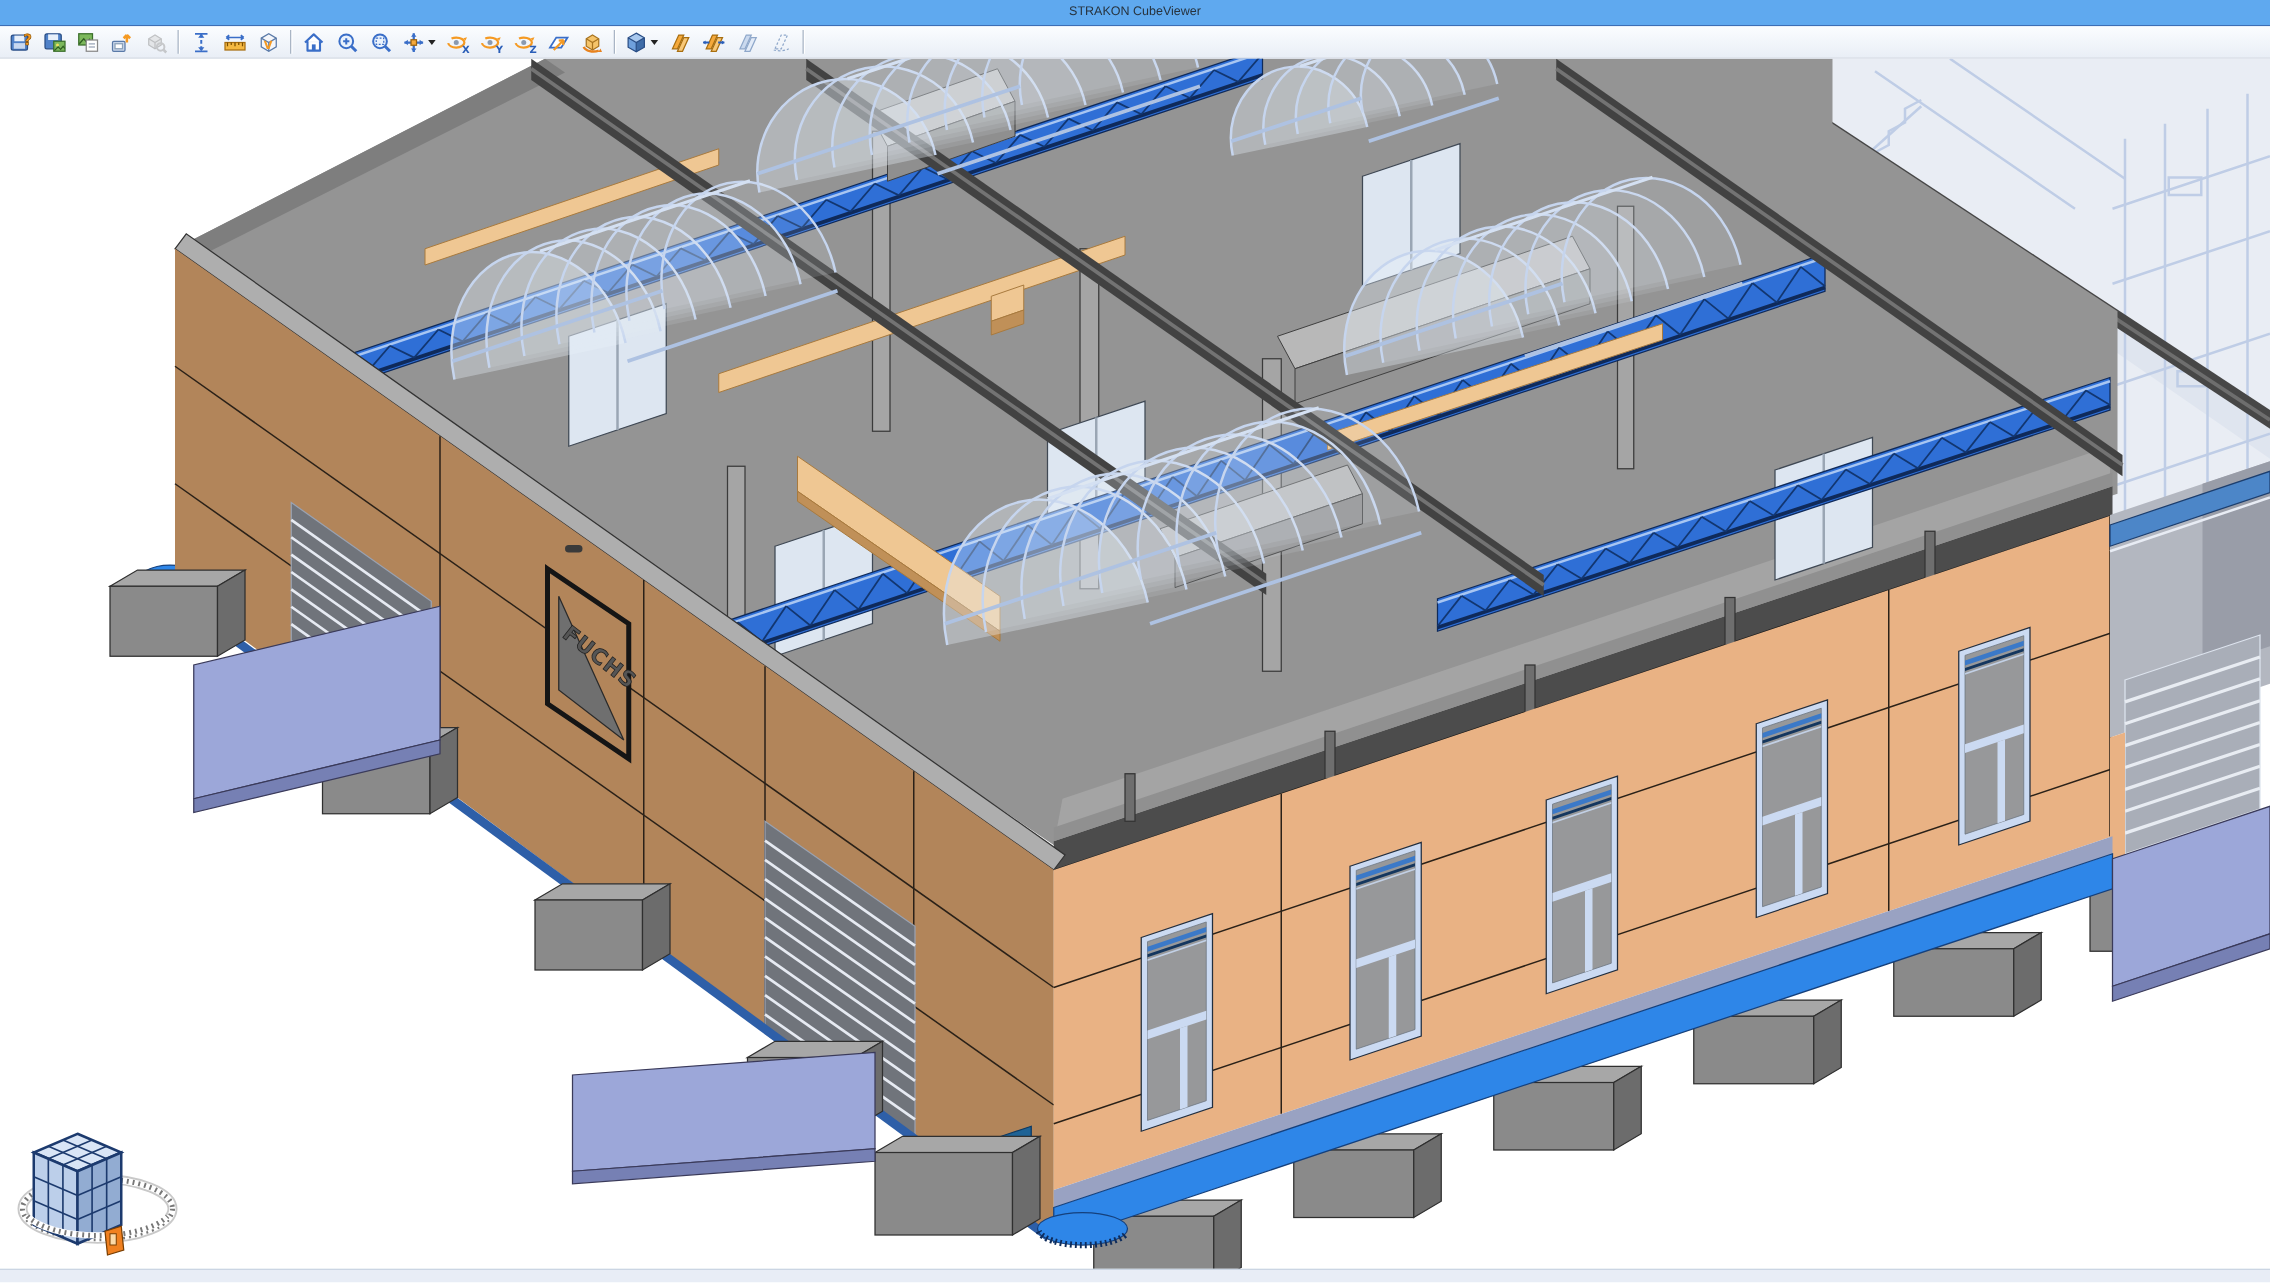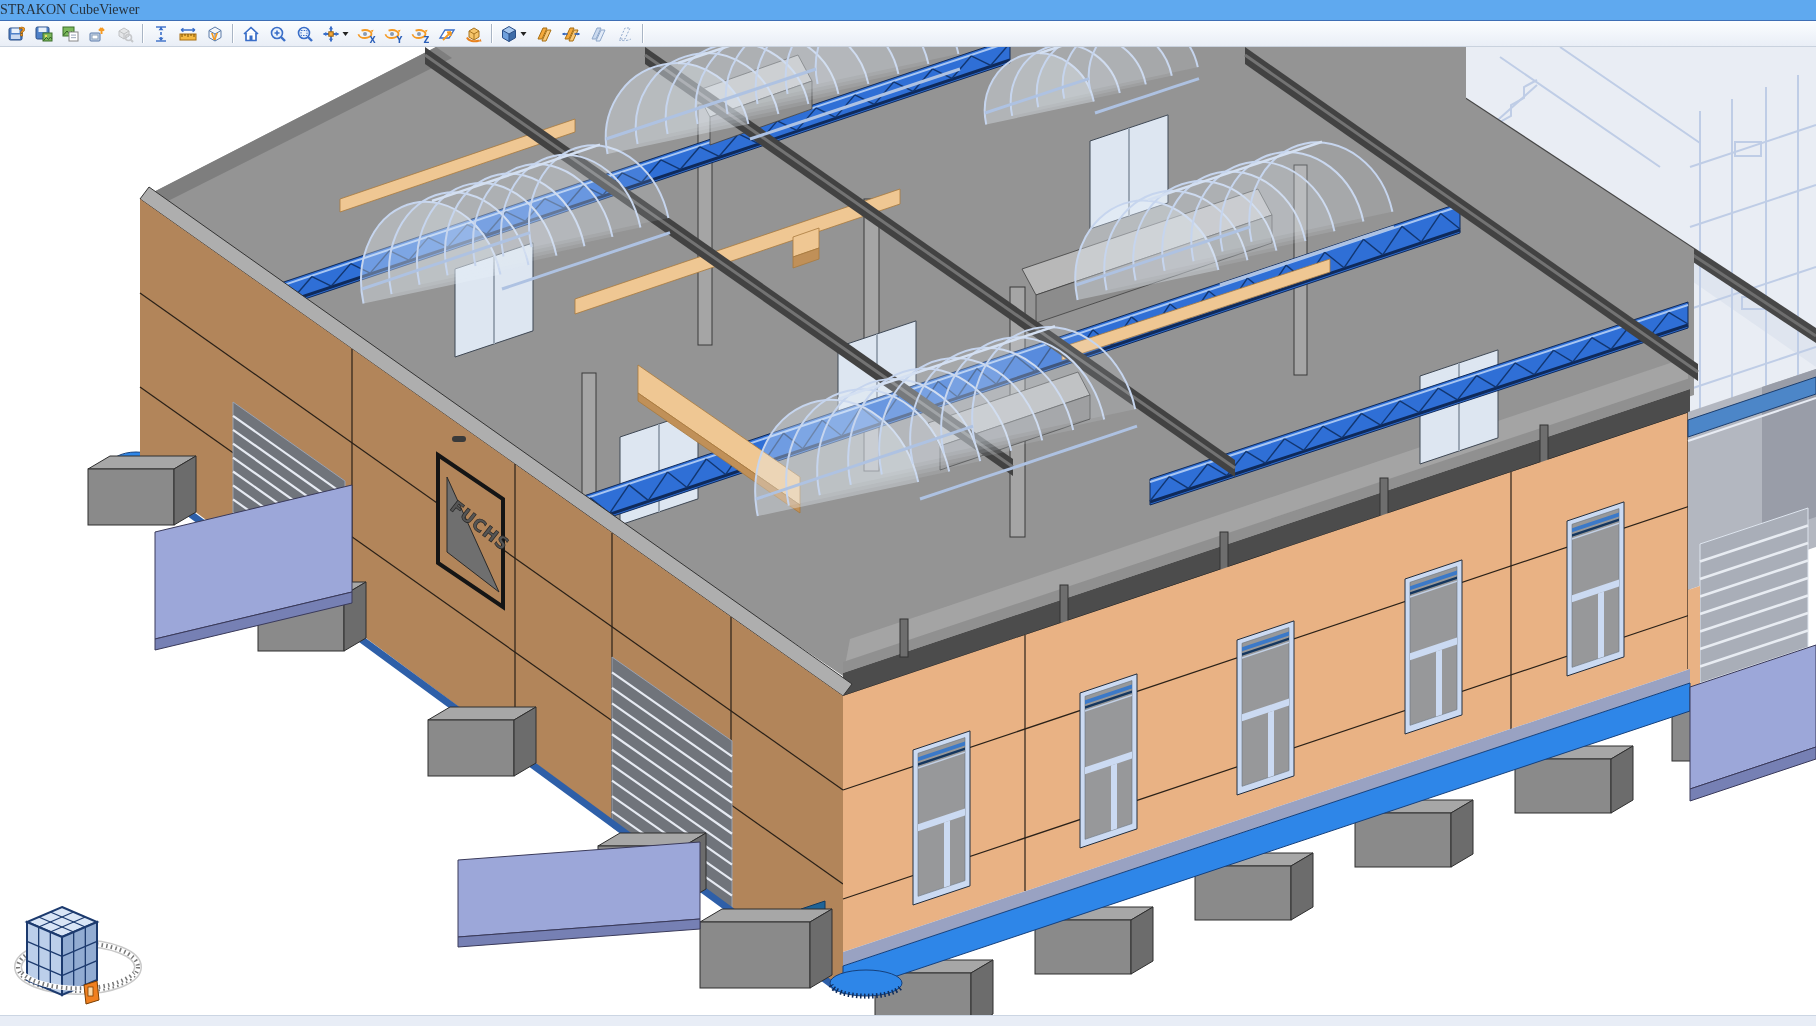--- a/index.html
+++ b/index.html
@@ -1,19 +1,19 @@
 <!DOCTYPE html>
 <html style="--c-titlebar: #5FA9EF; --c-wall-light: #E9B284; --c-wall-dark: #B2855A; --c-plinth: #2E86E8; --c-plinth-strip: #99A2C2; --c-crane: #2F6FD6; --c-wood: #EFC793; --c-ramp: #9CA7D9; --c-arch: #C6D5EE; --c-ghost: #E9EDF4; --c-ghost-line: #BFCDE6; --c-window-frame: #CBDAF2; --c-window-glass: #97989A; --c-window-blue: #3B79C8; --c-accent: #F59A23;"><head>
 <meta charset="utf-8">
 <style>
   html,body{margin:0;padding:0;width:1816px;height:1026px;overflow:hidden;
     font-family:"Liberation Sans",sans-serif;background:#fff;}
   .titlebar{height:20px;background:var(--c-titlebar,#5FA9EF);
-    border-bottom:1px solid #3D6EB5;font-size:14px;
-    line-height:20px;color:#27333E;user-select:none;font-family:Liberation Serif, serif;}
+    border-bottom:1px solid #3D6EB5;text-align:center;font-size:10px;
+    line-height:20px;color:#27333E;user-select:none;}
   .toolbar{height:25px;background:linear-gradient(#FBFDFF,#E9EEF6);
     border-bottom:1px solid #C9D2DE;display:flex;align-items:center;padding:0 3px;}
   button.tb{height:23px;min-width:27px;border:1px solid transparent;background:transparent;
     padding:1px 2px;display:inline-flex;align-items:center;justify-content:center;gap:1px;margin:0;}
   button.tb.disabled{opacity:.95;}
   .tbsep{width:1px;height:19px;background:#A9B5C5;box-shadow:1px 0 0 #FFFFFF;margin:0 4px;}
   .viewport{position:relative;height:979px;background:#FFFFFF;}
   svg.scene{position:absolute;left:0;top:0;}
   .bottomstrip{position:absolute;left:0;right:0;bottom:0;height:10px;
     background:#E8EDF6;border-top:1px solid #CBD5E3;}

